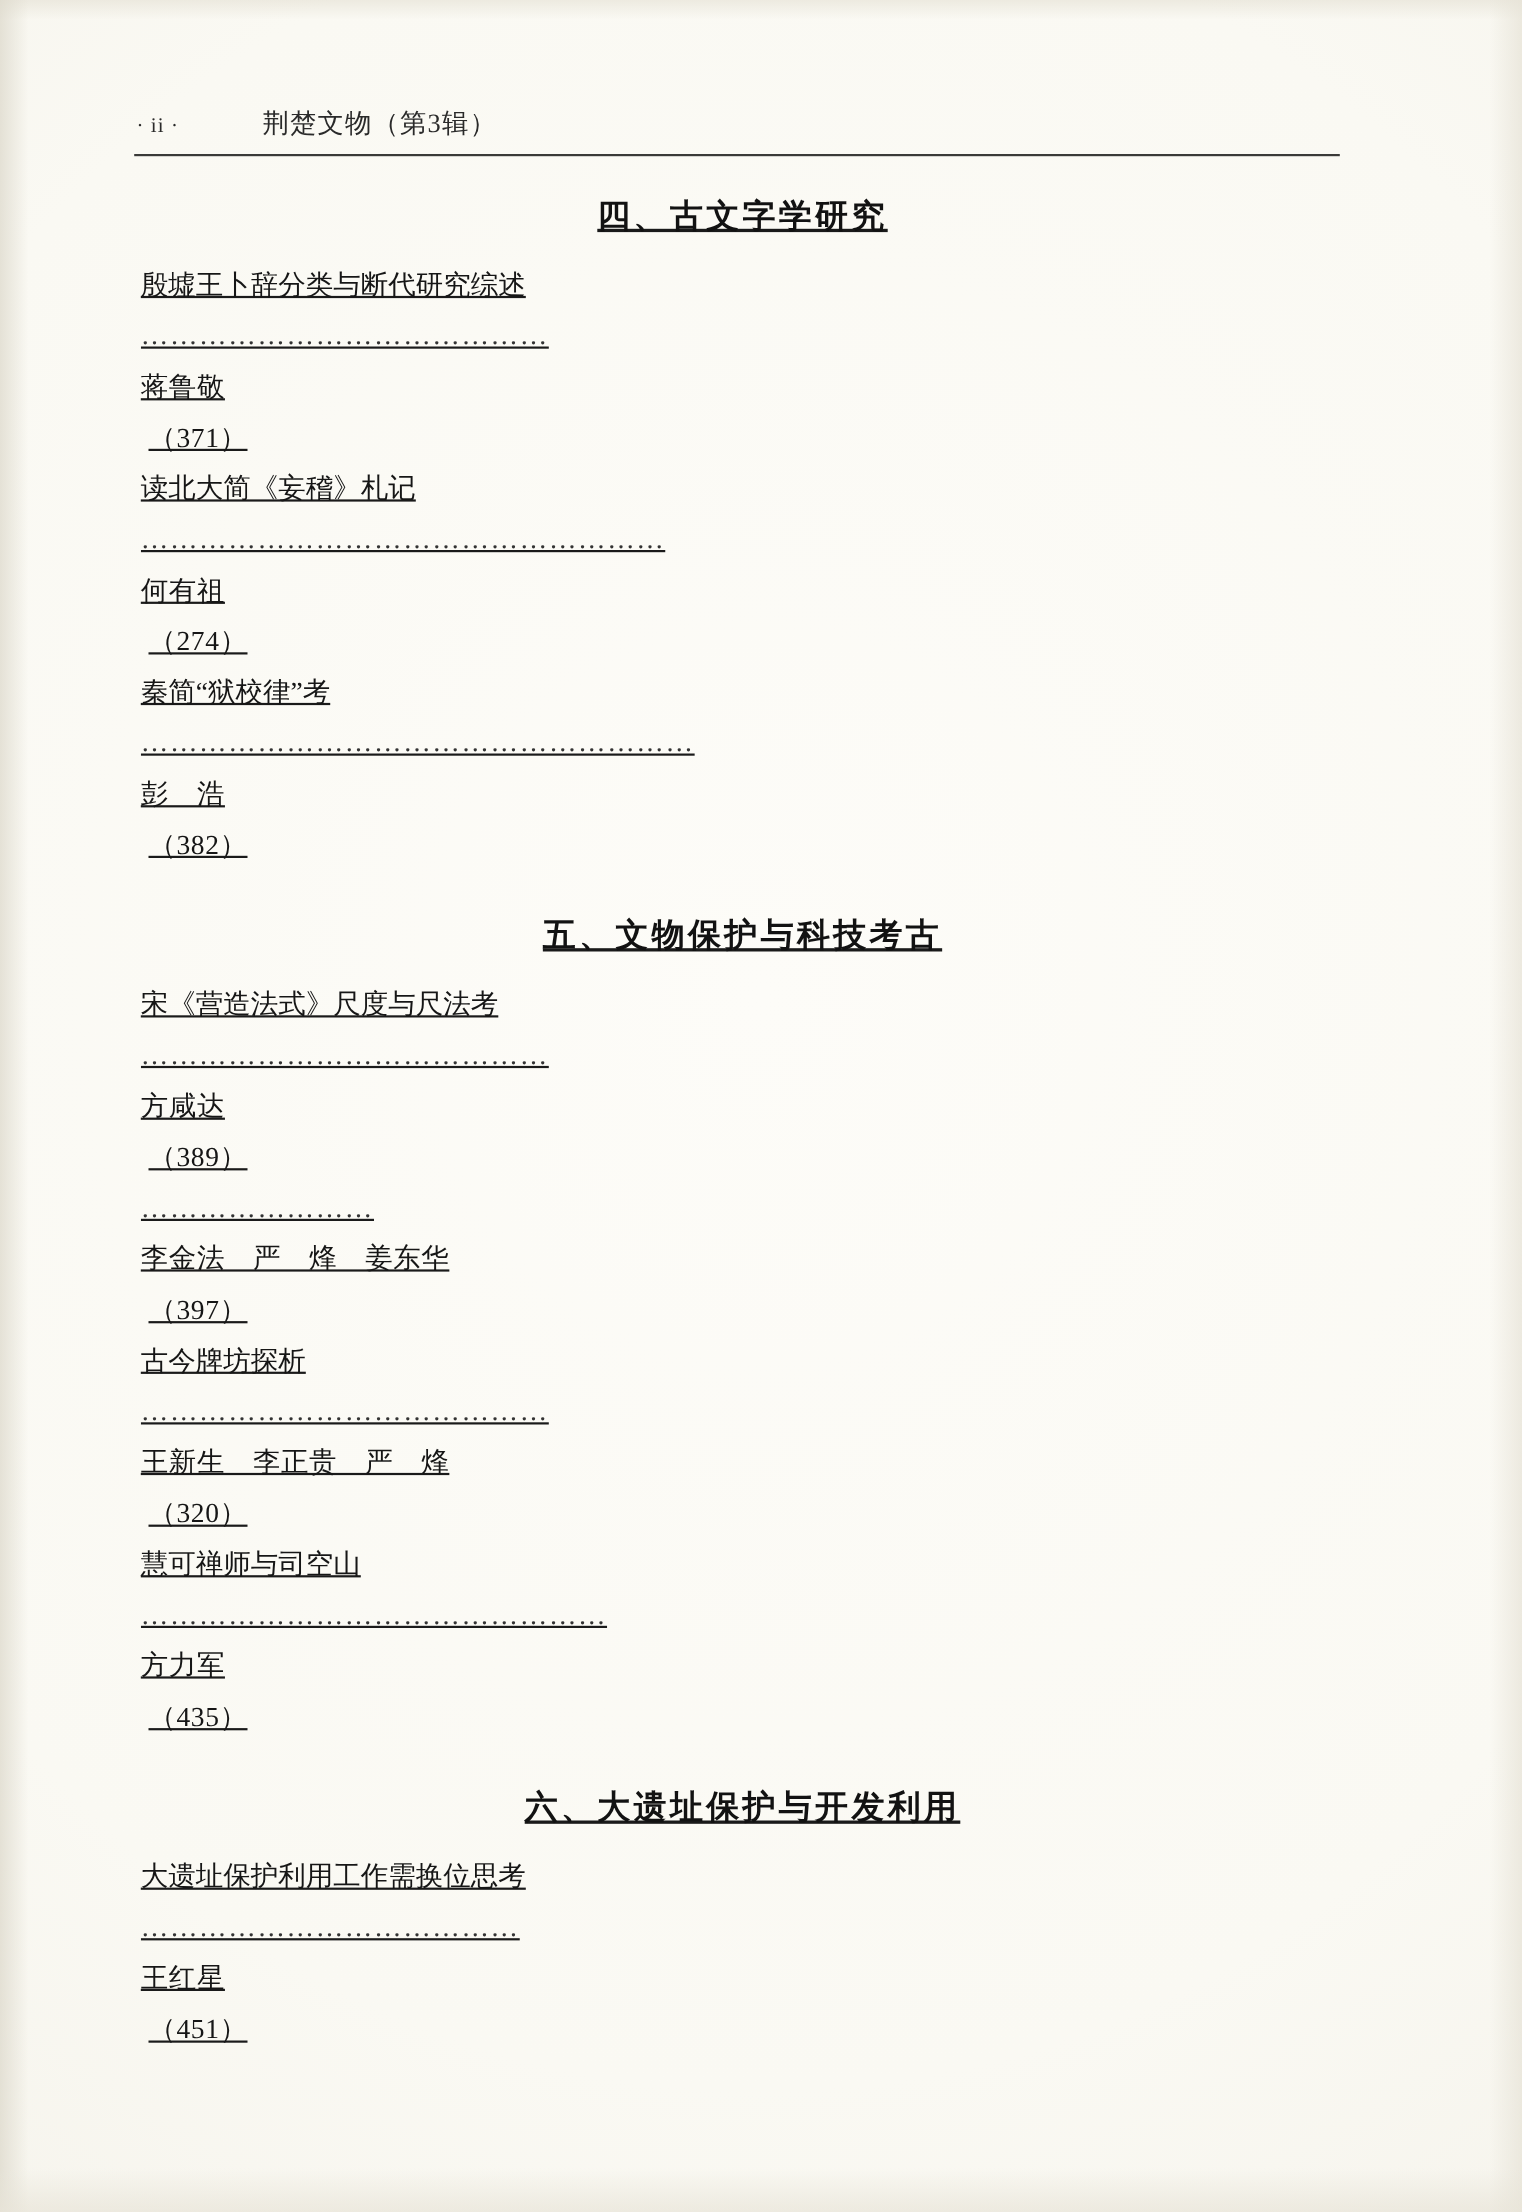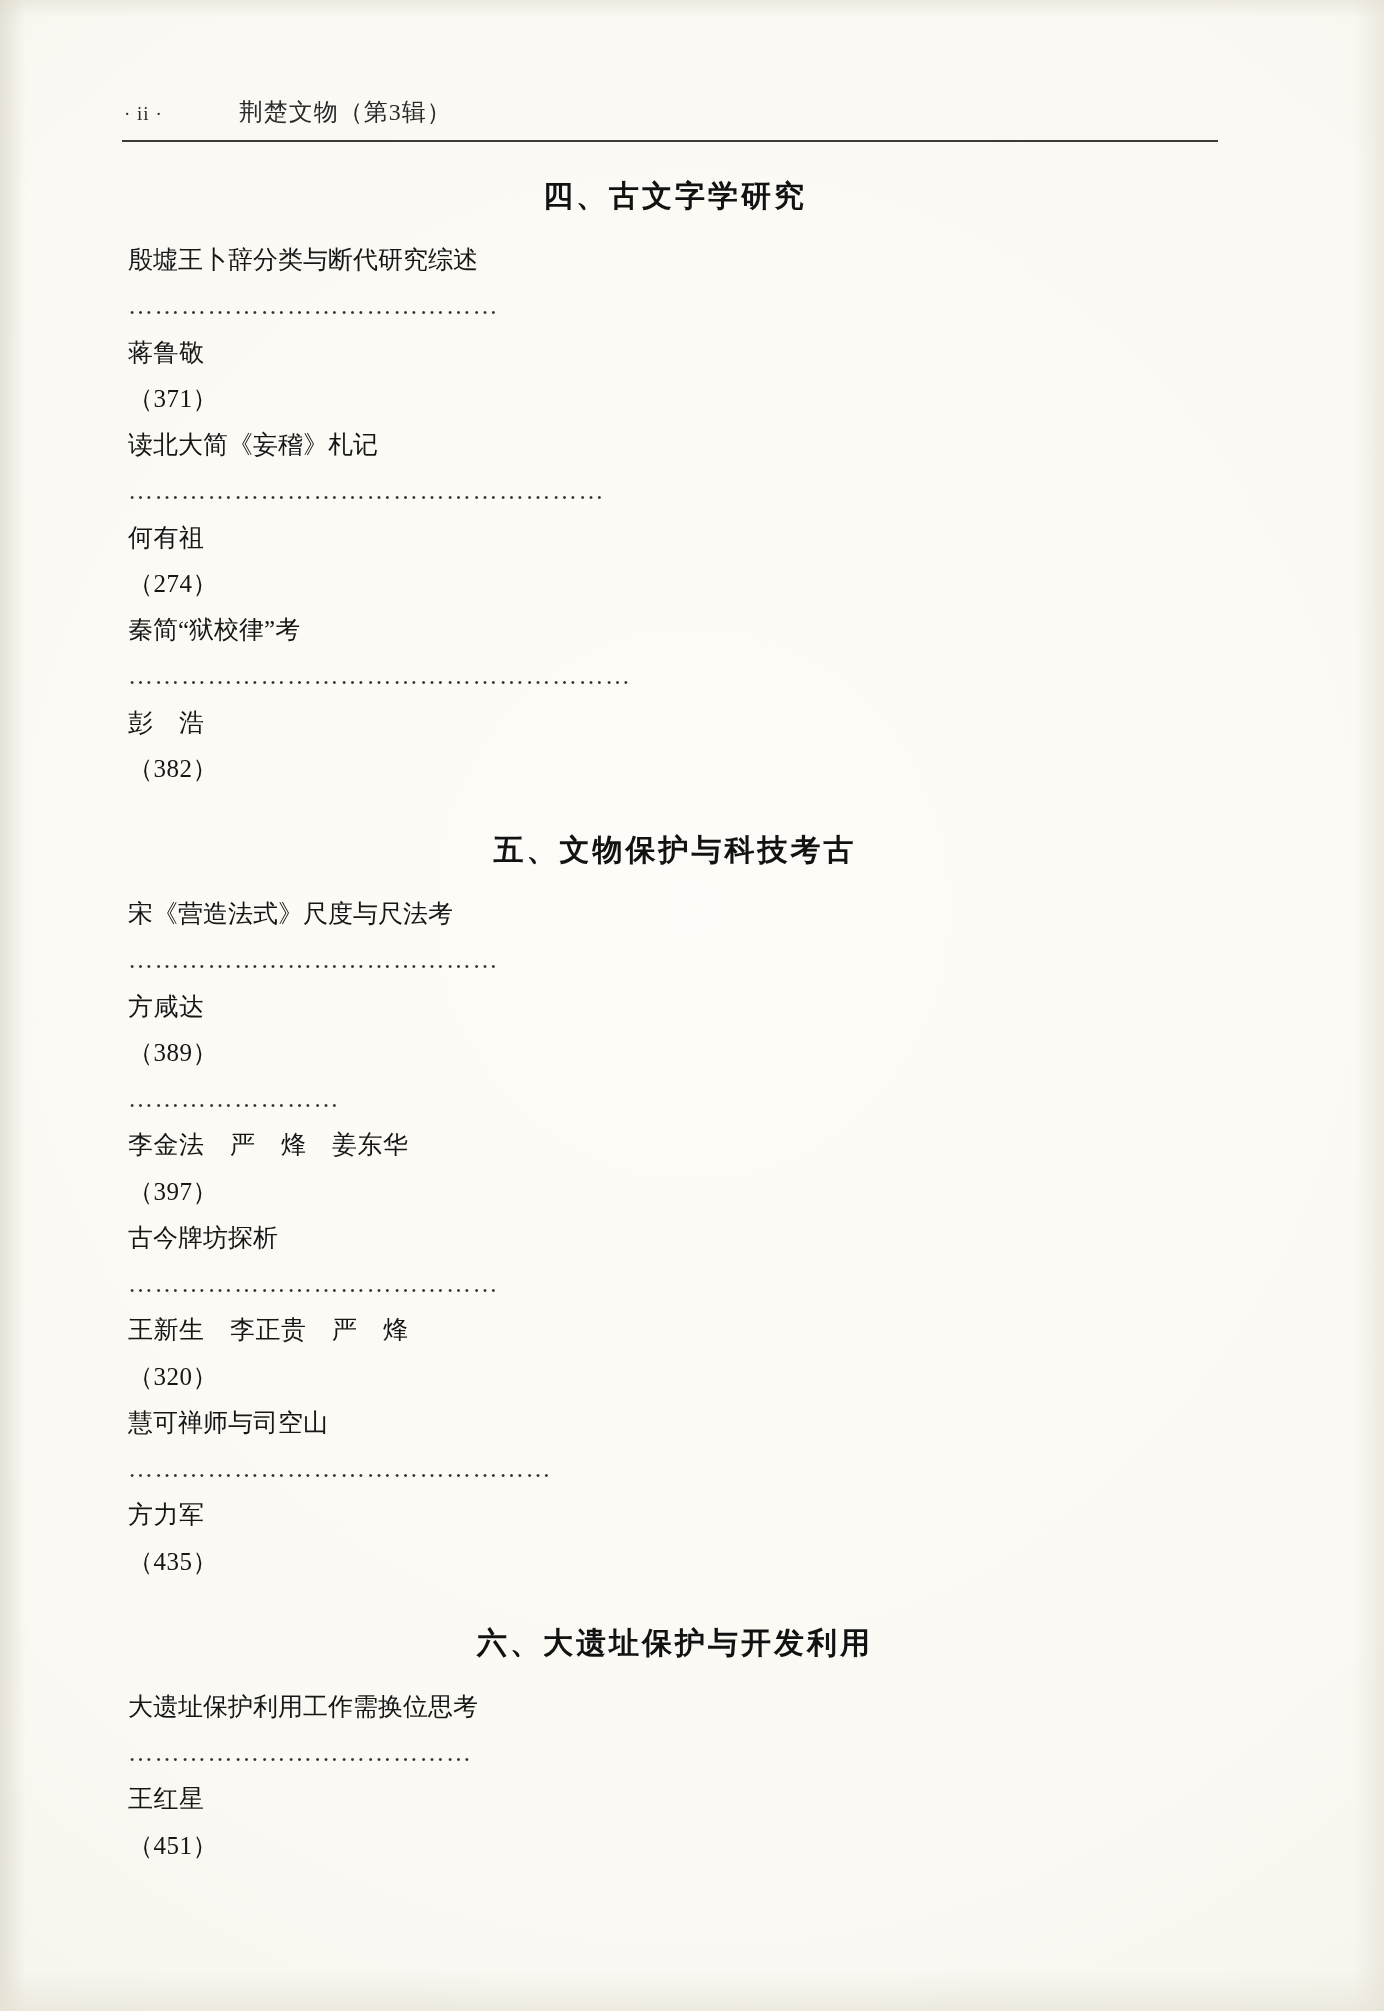--- a/index.html
+++ b/index.html
@@ -76,20 +76,21 @@
   .rule {
     height: 2px;
     background: #3a3a38;
     margin-top: 12px;
     margin-left: 2px;
     width: 1096px;
   }
 
   .section {
     margin-top: 34px;
+    text-decoration: underline;
   }
   .section-title {
     text-align: center;
     font-size: 30px;
     font-weight: bold;
     letter-spacing: 3px;
     color: #121212;
     font-family: "DejaVu Sans", "Liberation Sans", sans-serif;
     margin: 0 0 20px 0;
   }
@@ -120,21 +121,21 @@
   }
   .authors {
     flex: 0 0 auto;
     text-align: right;
     padding-right: 2px;
     letter-spacing: 0.5px;
   }
   .page-no {
     flex: 0 0 auto;
     width: 104px;
-    text-align: left;
+    text-align: center;
     letter-spacing: 0.5px;
   }
 </style>
 </head>
 <body>
 
 <div class="page">
   <div class="edge-top"></div>
   <div class="edge-left"></div>
   <div class="edge-right"></div>

